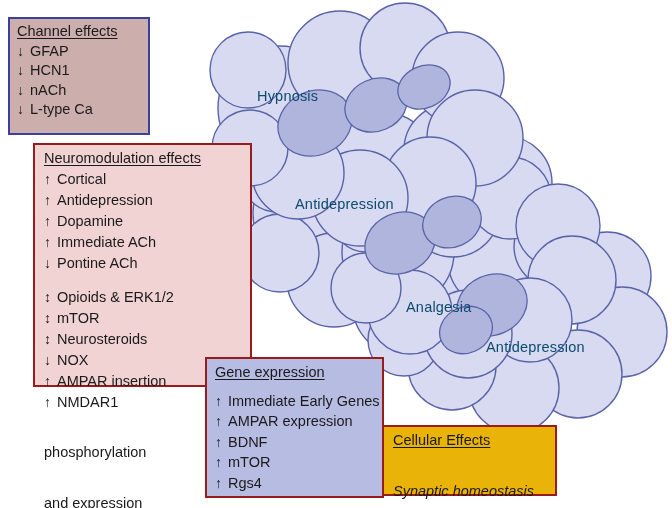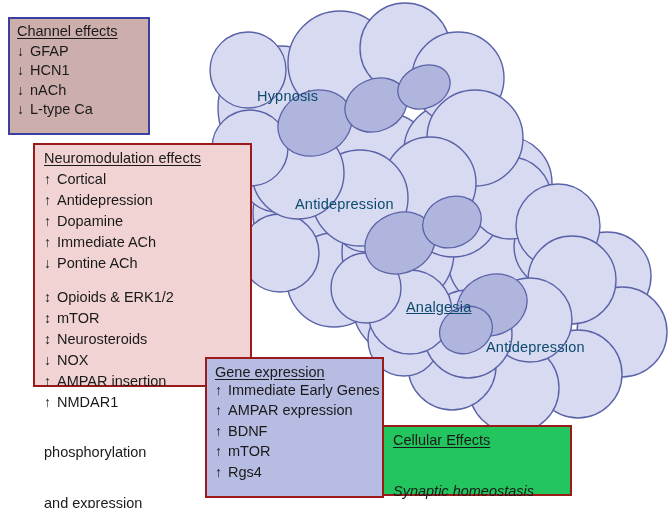--- a/index.html
+++ b/index.html
@@ -29,21 +29,21 @@
     position: absolute;
     color: #0c4a6e;
     font-size: 14.5px;
     font-weight: 400;
     white-space: nowrap;
     letter-spacing: 0.2px;
     margin-top: 28px;
   }
   #label-hypnosis   { left: 257px; top: 60px; }
   #label-psycho     { left: 295px; top: 168px; }
-  #label-analgesia  { left: 406px; top: 271px; text-decoration: underline; }
+  #label-analgesia  { left: 406px; top: 271px; }
   #label-antidep    { left: 486px; top: 311px; }
 
   
   .box {
     position: absolute;
     box-sizing: border-box;
     font-size: 14.5px;
     line-height: 1.0;
     color: #1a1a1a;
   }
@@ -91,28 +91,28 @@
   #neuromodulation-effects .plain-row { margin-bottom: 6.5px; padding-left: 0; }
 
   
   #gene-expression {
     left: 205px; top: 357px;
     width: 179px; height: 141px;
     background: #B7BCE3;
     border: 2px solid #9B1B1B;
     padding: 6px 0 0 8px;
   }
-  #gene-expression .title { margin-bottom: 3px; }
+  #gene-expression .title { margin-bottom: 14px; }
   #gene-expression .row { margin-bottom: 6px; }
 
   
   #cellular-effects {
     left: 382px; top: 425px;
-    width: 190px; height: 71px;
-    background: #22c55e;
+    width: 175px; height: 71px;
+    background: #eab308;
     border: 2px solid #9B1B1B;
     padding: 6px 0 0 9px;
   }
   #cellular-effects .title { margin-bottom: 6px; }
   #cellular-effects .plain-row { margin-bottom: 6px; font-style: italic; }
 </style>
 </head>
 <body>
 
 <div id="figure">

